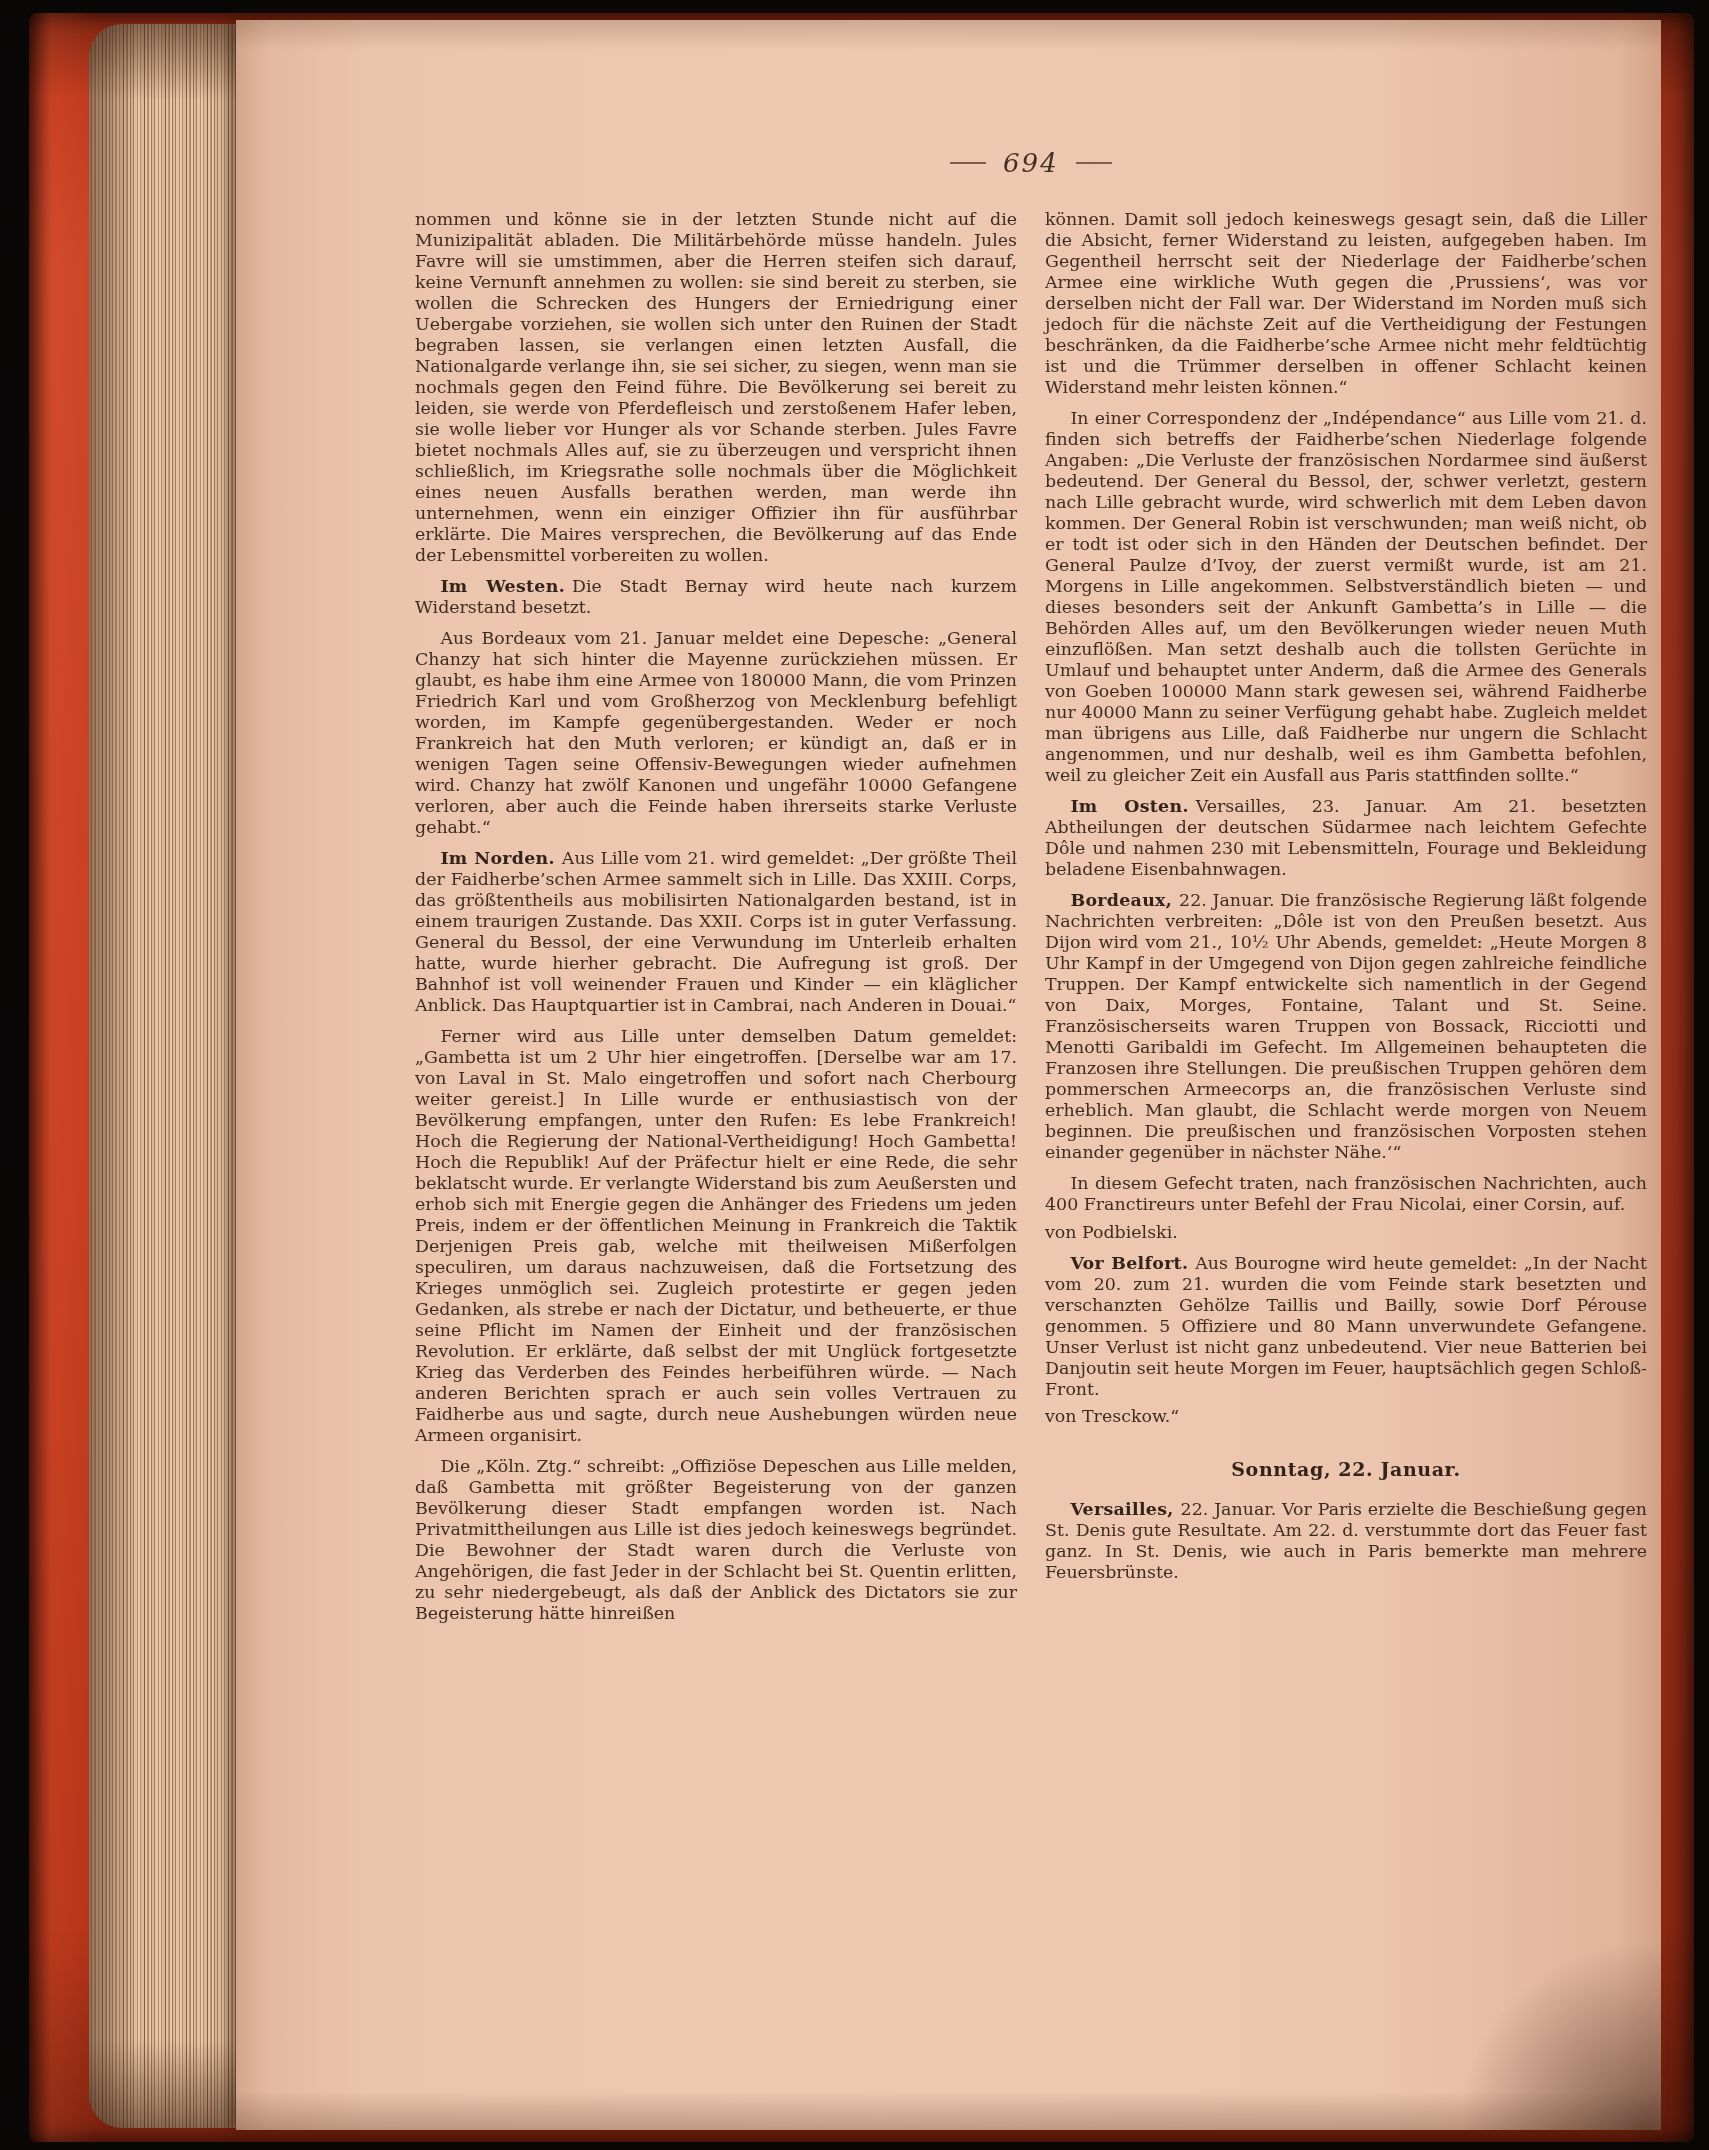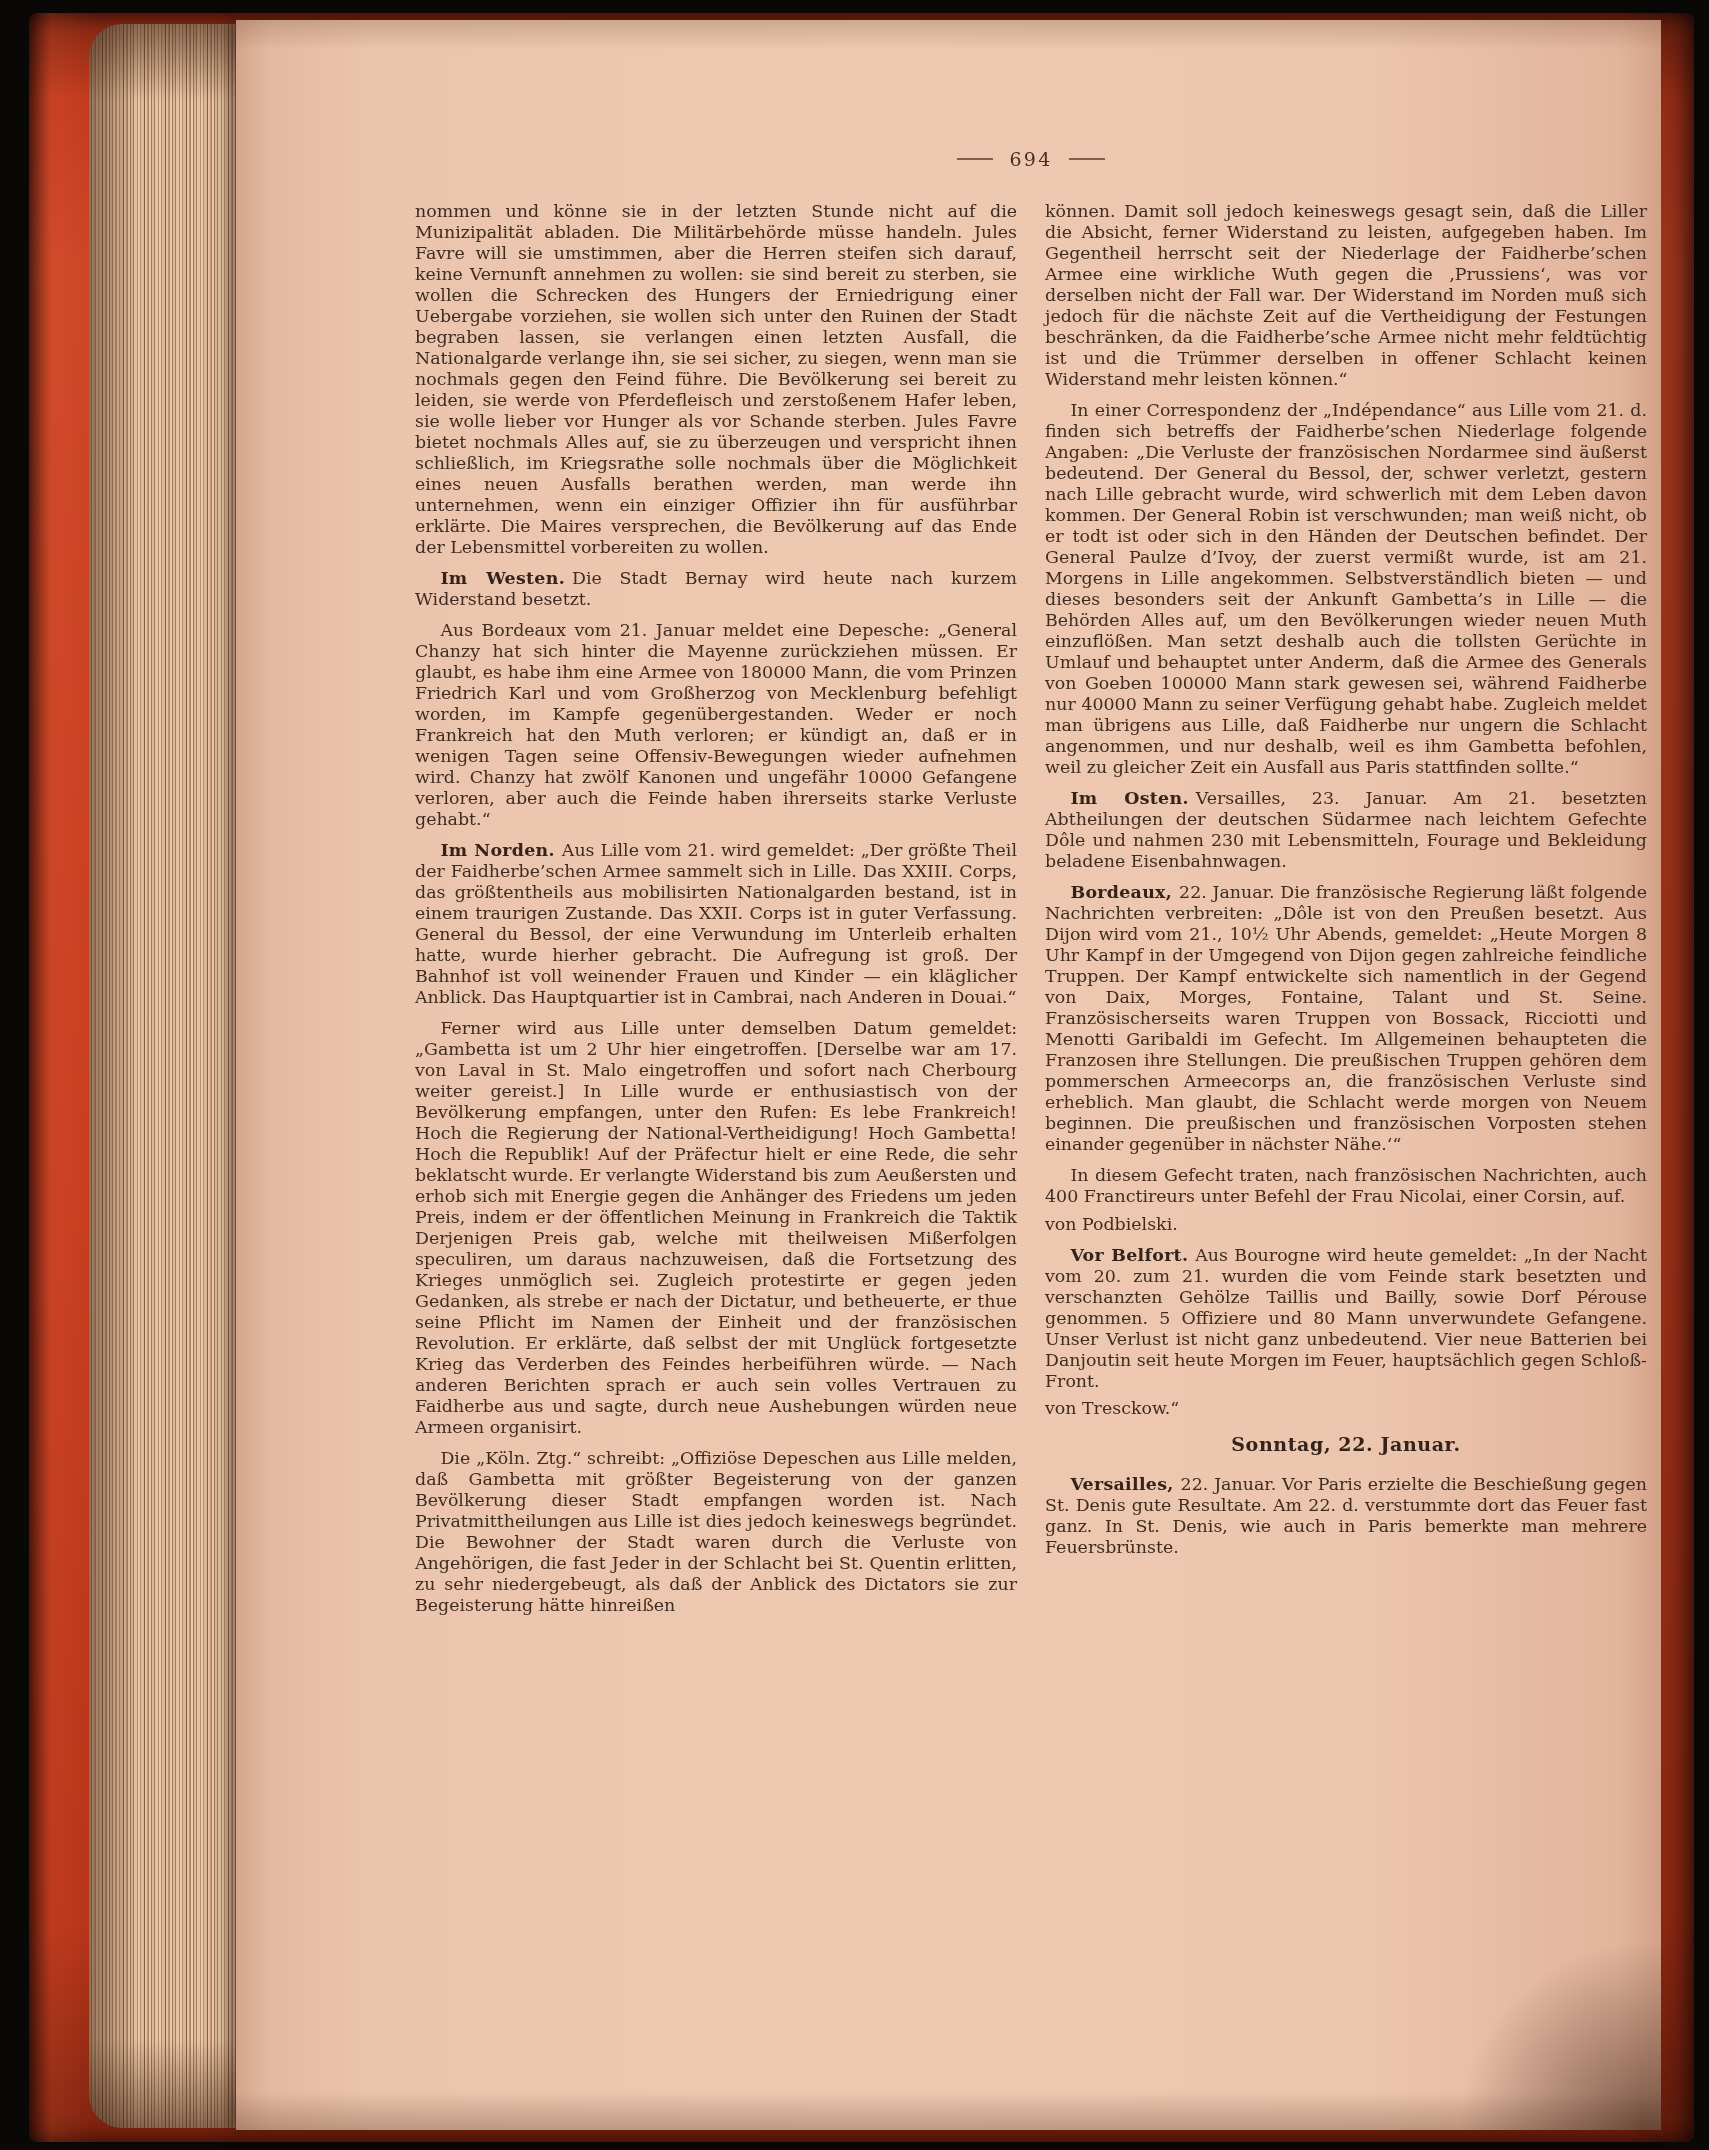--- a/index.html
+++ b/index.html
@@ -45,39 +45,39 @@
       linear-gradient(180deg, rgba(90,55,30,.22) 0, rgba(90,55,30,0) 30px),
       linear-gradient(90deg,#d3a68c 0,#e4b9a2 33px,#ebc4ad 132px,#eec9b2 45%,#ecc5ae 80%,#e2b49c 97%,#d2a188 100%);
     box-shadow:-7.7px 0 14.4px rgba(40,15,5,.45);
   }
   
   .pageno-row{
     margin:128px 14px 31px 179px;
     display:flex;align-items:center;justify-content:center;gap:16.6px;
   }
   .rule{width:36px;height:1.7px;background:#6d4b38;opacity:.85;}
-  .pageno{font-size:19px;color:#452f23;letter-spacing:2.2px;}
+  .pageno{font-size:26px;color:#452f23;letter-spacing:2.2px;font-style:italic;}
   
   .columns{
     display:flex;gap:28px;
     margin:0 14px 0 179px;
     color:#3f2c20;
   }
   .col{
     width:602px;
     font-size:17.4px;line-height:21px;
     text-align:justify;
   }
   .para{margin:0 0 10px 0;text-indent:25.4px;}
   .para.cont{text-indent:0;}
   .lead{font-weight:bold;color:#33231a;margin-right:.4em;letter-spacing:0.3px;}
   .signature{text-align:left;padding-right:61px;margin:-3.3px 0 10px 0;}
   .date-heading{
     font-weight:bold;text-align:center;font-size:19px;color:#33231a;
-    margin:15px 0 19px 0;letter-spacing:0.6px;text-indent:0;
+    margin:32px 0 19px 0;letter-spacing:0.6px;text-indent:0;
   }
 </style>
 </head>
 <body>
 
 <div class="cover"></div>
 <div class="page-stack"></div>
 
 <div class="paper">
 

